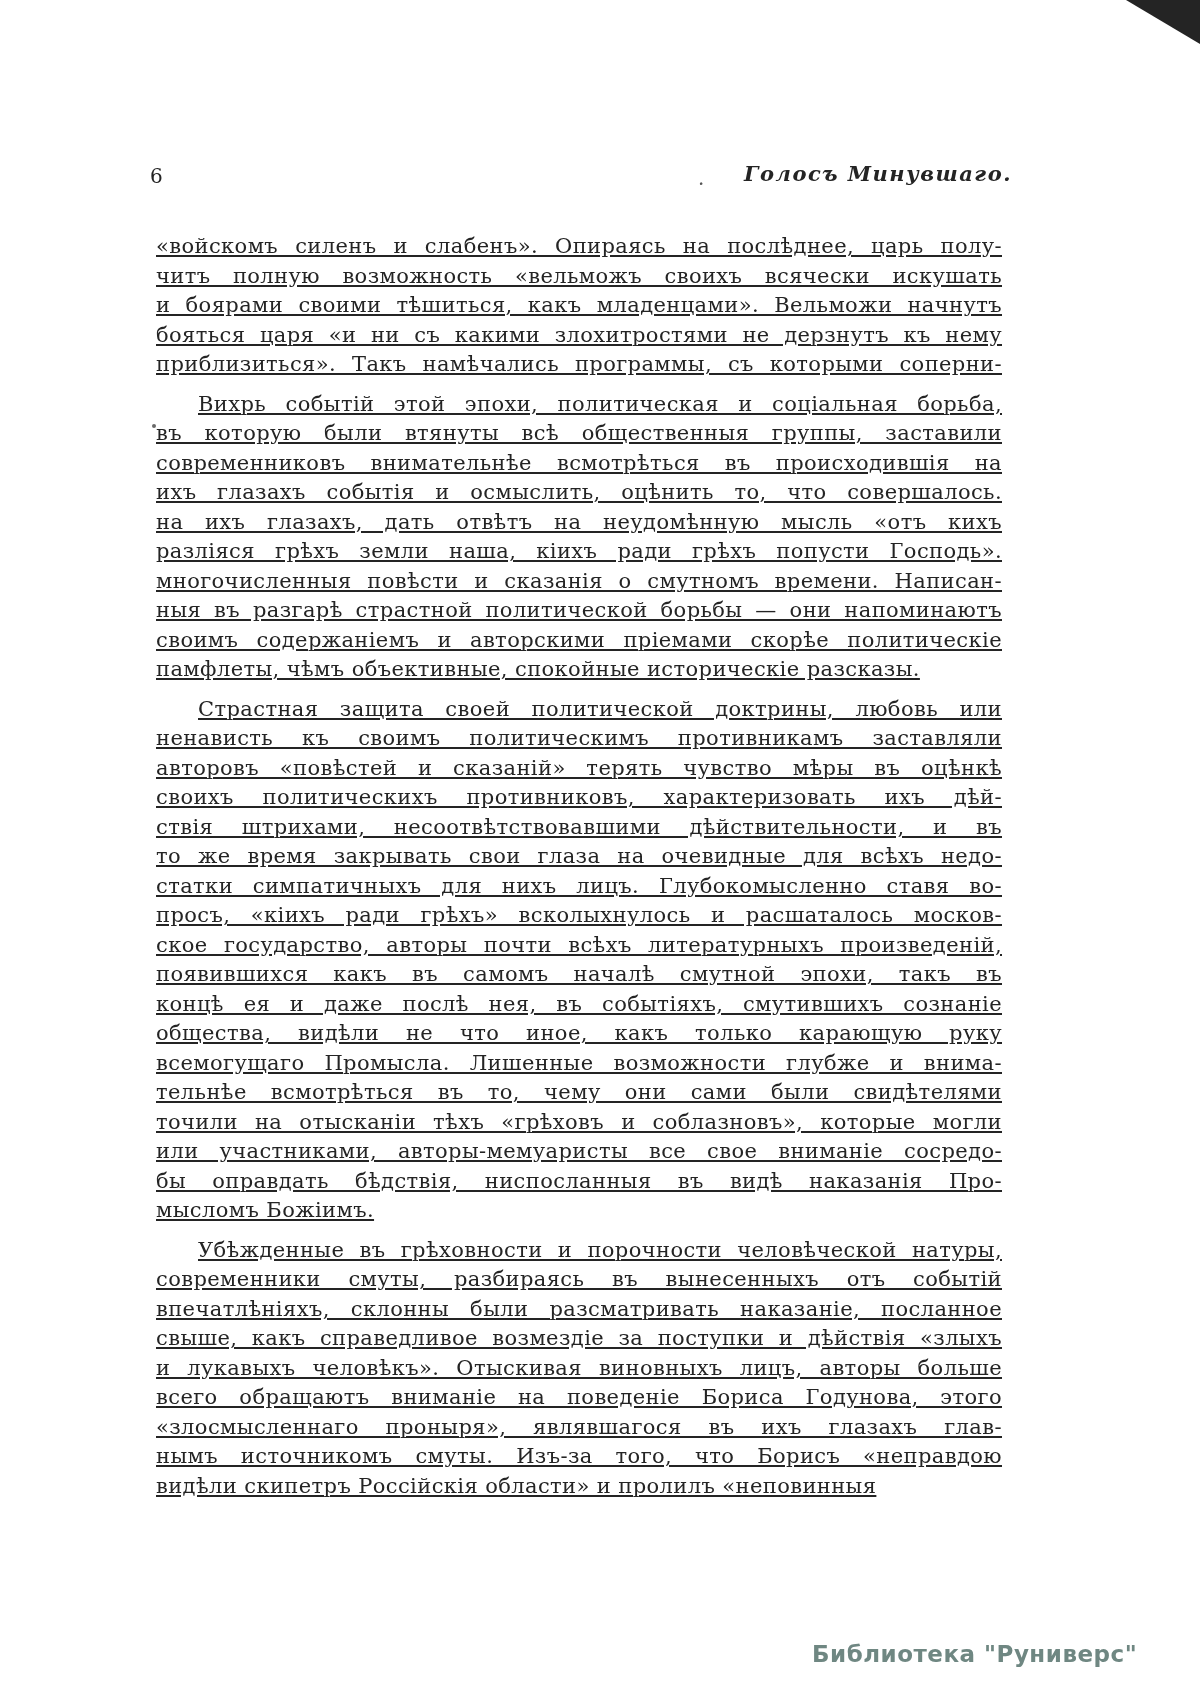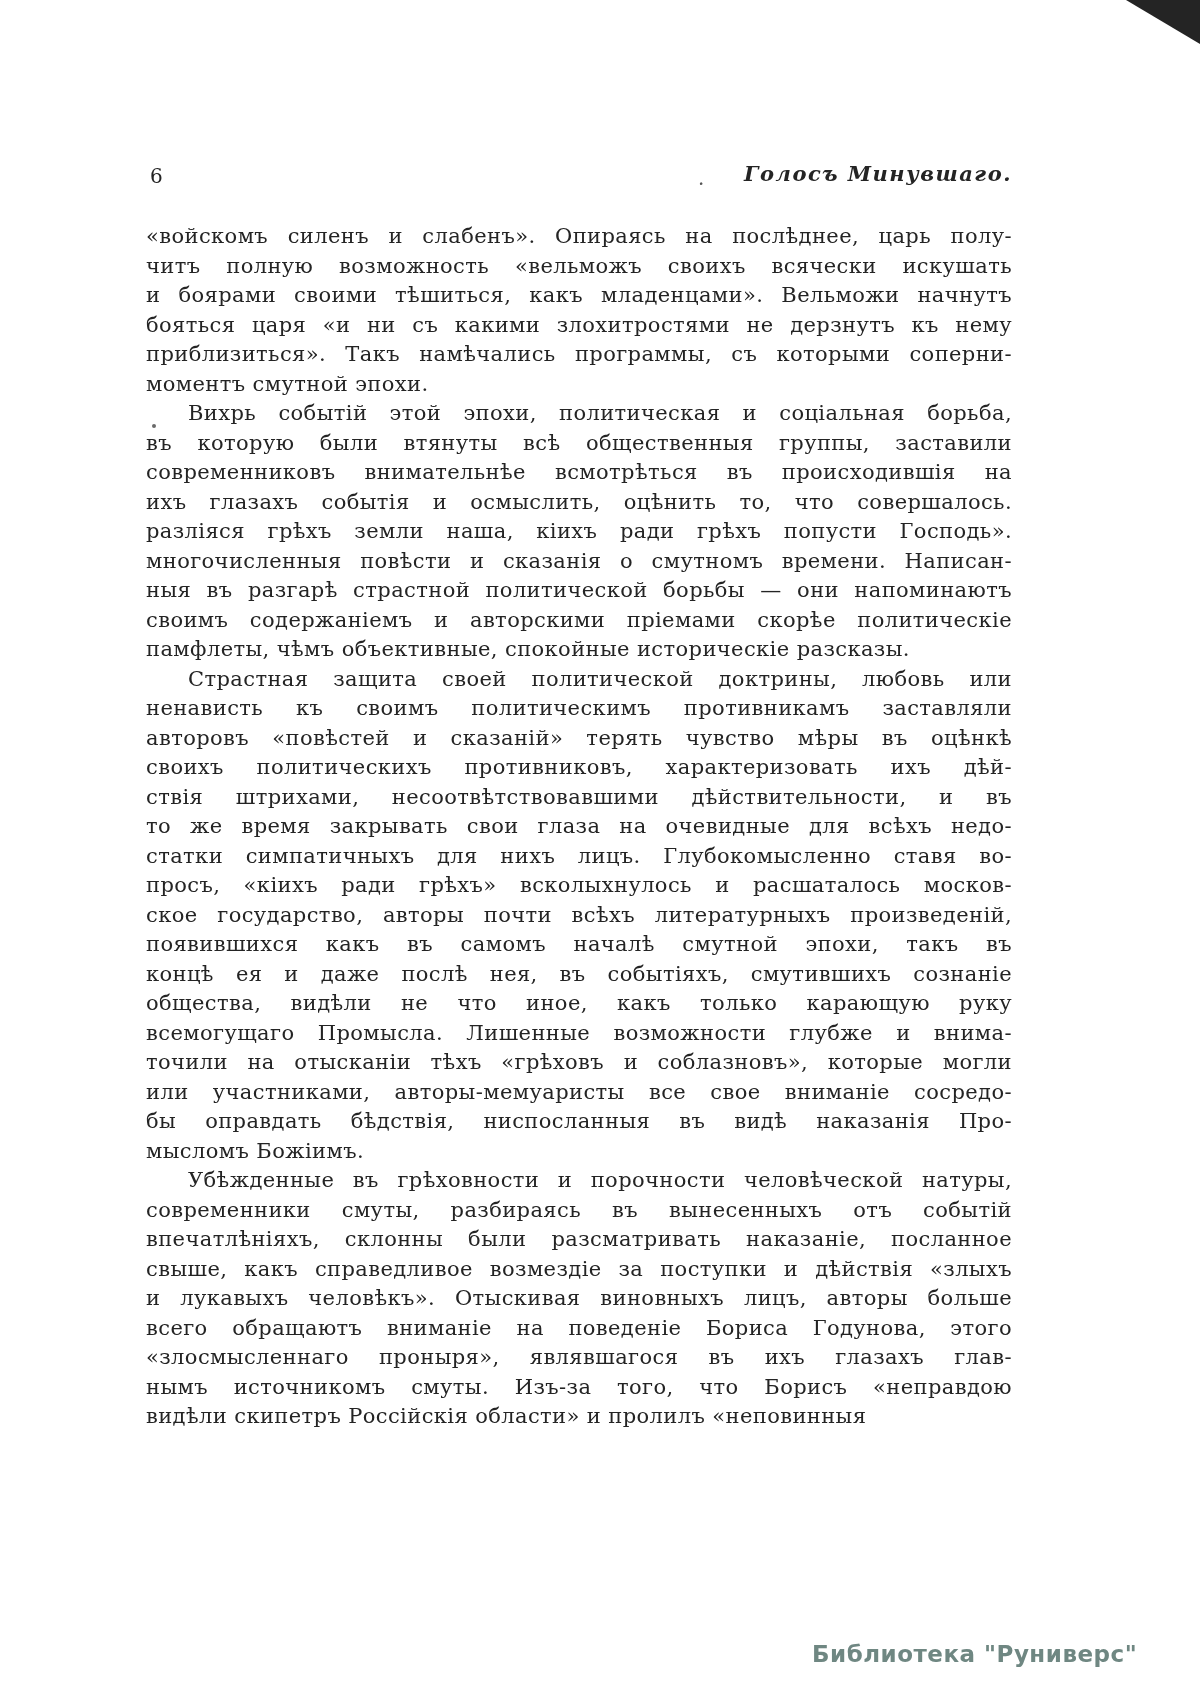--- a/index.html
+++ b/index.html
@@ -27,21 +27,21 @@
   .header-dot {
     position: absolute; left: 698px; top: 172px;
     font-size: 20px; color: #555;
   }
 
   
   .text-block {
     position: absolute; left: 146px; top: 222px; width: 866px;
     font-size: 21px; letter-spacing: 0.4px;
   }
-  .para { margin: 0; }
+  .para { margin: 10px; text-decoration: underline; }
   .line {
     height: 29.5px; line-height: 29.5px;
     white-space: normal;
     text-align: justify;
     text-align-last: justify;
     overflow: hidden;
   }
   .line.last { text-align-last: left; }
   .line.indent { padding-left: 42px; }
 
@@ -77,47 +77,48 @@
   <div class="running-title">Голосъ Минувшаго.</div>
   <div class="header-dot">·</div>
 
   <div class="text-block">
       <div class="para">
         <div class="line">«войскомъ силенъ и слабенъ». Опираясь на послѣднее, царь полу-</div>
         <div class="line">читъ полную возможность «вельможъ своихъ всячески искушать</div>
         <div class="line">и боярами своими тѣшиться, какъ младенцами». Вельможи начнутъ</div>
         <div class="line">бояться царя «и ни съ какими злохитростями не дерзнутъ къ нему</div>
         <div class="line">приблизиться». Такъ намѣчались программы, съ которыми соперни-</div>
-        <div class="line last">моментъ  смутной  эпохи.</div>
       </div>
       <div class="para">
         <div class="line indent">Вихрь событій этой эпохи, политическая и соціальная борьба,</div>
         <div class="line">въ которую были втянуты всѣ общественныя группы, заставили</div>
         <div class="line">современниковъ внимательнѣе всмотрѣться въ происходившія на</div>
         <div class="line">ихъ глазахъ событія и осмыслить, оцѣнить то, что совершалось.</div>
+        <div class="line">на ихъ глазахъ, дать отвѣтъ на неудомѣнную мысль «отъ кихъ</div>
         <div class="line">разліяся грѣхъ земли наша, кіихъ ради грѣхъ попусти Господь».</div>
         <div class="line">многочисленныя повѣсти и сказанія о смутномъ времени. Написан-</div>
         <div class="line">ныя въ разгарѣ страстной политической борьбы — они напоминаютъ</div>
         <div class="line">своимъ содержаніемъ и авторскими пріемами скорѣе политическіе</div>
         <div class="line last">памфлеты, чѣмъ объективные, спокойные историческіе разсказы.</div>
       </div>
       <div class="para">
         <div class="line indent">Страстная защита своей политической доктрины, любовь или</div>
         <div class="line">ненависть къ своимъ политическимъ противникамъ заставляли</div>
         <div class="line">авторовъ «повѣстей и сказаній» терять чувство мѣры въ оцѣнкѣ</div>
         <div class="line">своихъ политическихъ противниковъ, характеризовать ихъ дѣй-</div>
         <div class="line">ствія штрихами, несоотвѣтствовавшими дѣйствительности, и въ</div>
         <div class="line">то же время закрывать свои глаза на очевидные для всѣхъ недо-</div>
         <div class="line">статки симпатичныхъ для нихъ лицъ. Глубокомысленно ставя во-</div>
         <div class="line">просъ, «кіихъ ради грѣхъ» всколыхнулось и расшаталось москов-</div>
         <div class="line">ское государство, авторы почти всѣхъ литературныхъ произведеній,</div>
         <div class="line">появившихся какъ въ самомъ началѣ смутной эпохи, такъ въ</div>
         <div class="line">концѣ ея и даже послѣ нея, въ событіяхъ, смутившихъ сознаніе</div>
         <div class="line">общества, видѣли не что иное, какъ только карающую руку</div>
         <div class="line">всемогущаго Промысла. Лишенные возможности глубже и внима-</div>
+        <div class="line">тельнѣе всмотрѣться въ то, чему они сами были свидѣтелями</div>
         <div class="line">точили на отысканіи тѣхъ «грѣховъ и соблазновъ», которые могли</div>
         <div class="line">или участниками, авторы-мемуаристы все свое вниманіе сосредо-</div>
         <div class="line">бы оправдать бѣдствія, ниспосланныя въ видѣ наказанія Про-</div>
         <div class="line last">мысломъ  Божіимъ.</div>
       </div>
       <div class="para">
         <div class="line indent">Убѣжденные въ грѣховности и порочности человѣческой натуры,</div>
         <div class="line">современники смуты, разбираясь въ вынесенныхъ отъ событій</div>
         <div class="line">впечатлѣніяхъ, склонны были разсматривать наказаніе, посланное</div>
         <div class="line">свыше, какъ справедливое возмездіе за поступки и дѣйствія «злыхъ</div>

